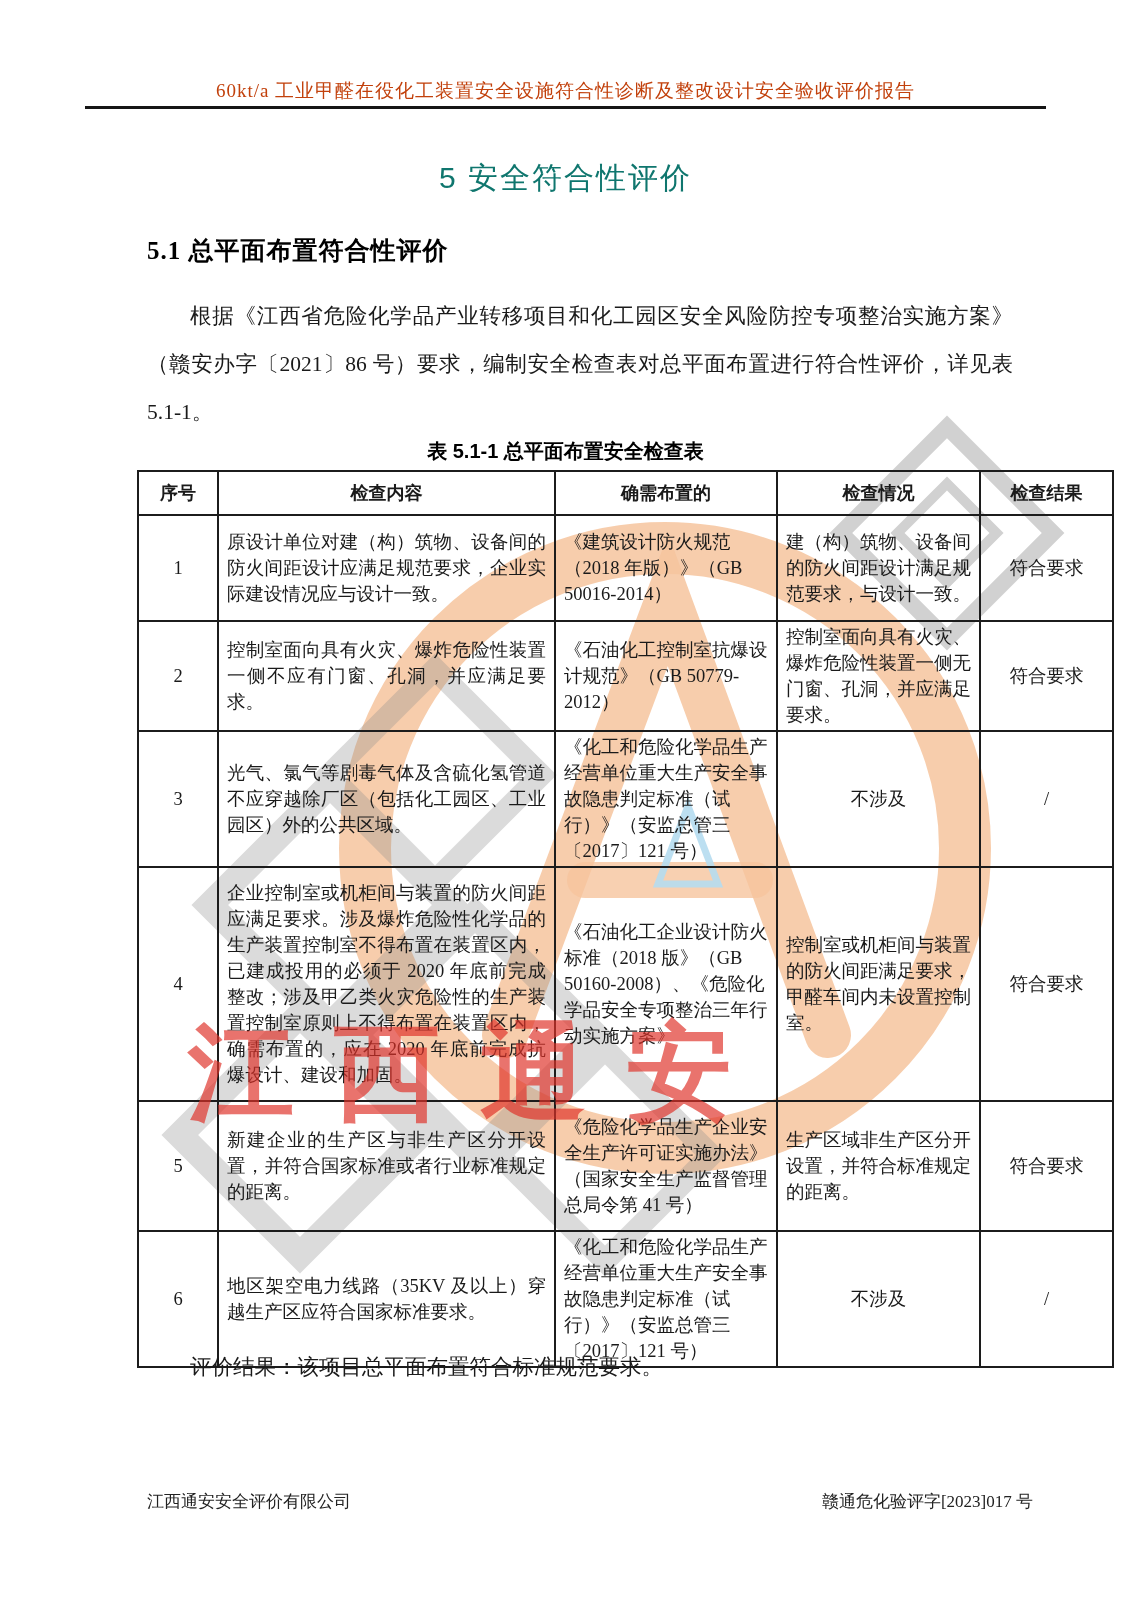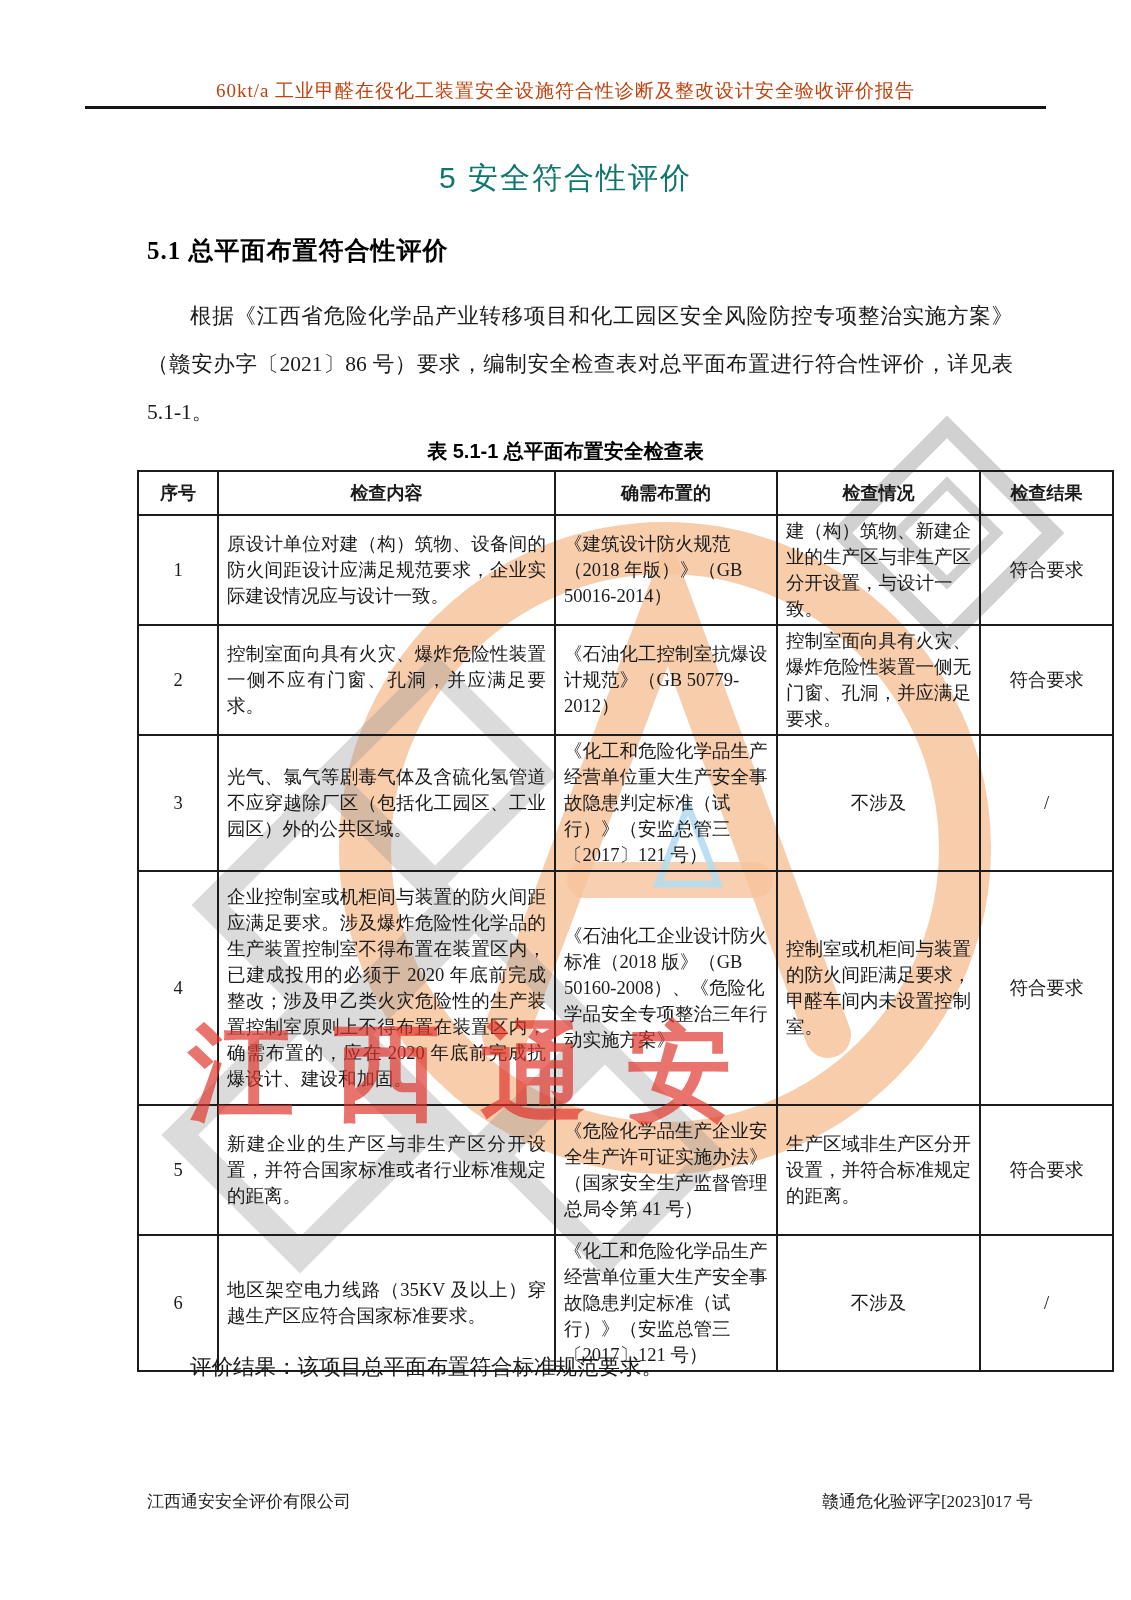--- a/index.html
+++ b/index.html
@@ -133,21 +133,21 @@
         <th class="col-basis">确需布置的</th>
         <th class="col-situation">检查情况</th>
         <th class="col-result">检查结果</th>
       </tr>
     </thead>
     <tbody>
       <tr>
         <td class="col-num">1</td>
         <td class="col-content">原设计单位对建（构）筑物、设备间的防火间距设计应满足规范要求，企业实际建设情况应与设计一致。</td>
         <td class="col-basis">《建筑设计防火规范（2018 年版）》（GB 50016-2014）</td>
-        <td class="col-situation">建（构）筑物、新建企业的生产区与非生产区分开设置，与设计一致。</td>
+        <td class="col-situation">建（构）筑物、设备间的防火间距设计满足规范要求，与设计一致。</td>
         <td class="col-result">符合要求</td>
       </tr>
       <tr>
         <td class="col-num">2</td>
         <td class="col-content">控制室面向具有火灾、爆炸危险性装置一侧不应有门窗、孔洞，并应满足要求。</td>
         <td class="col-basis">《石油化工控制室抗爆设计规范》（GB 50779-2012）</td>
         <td class="col-situation">控制室面向具有火灾、爆炸危险性装置一侧无门窗、孔洞，并应满足要求。</td>
         <td class="col-result">符合要求</td>
       </tr>
       <tr>

